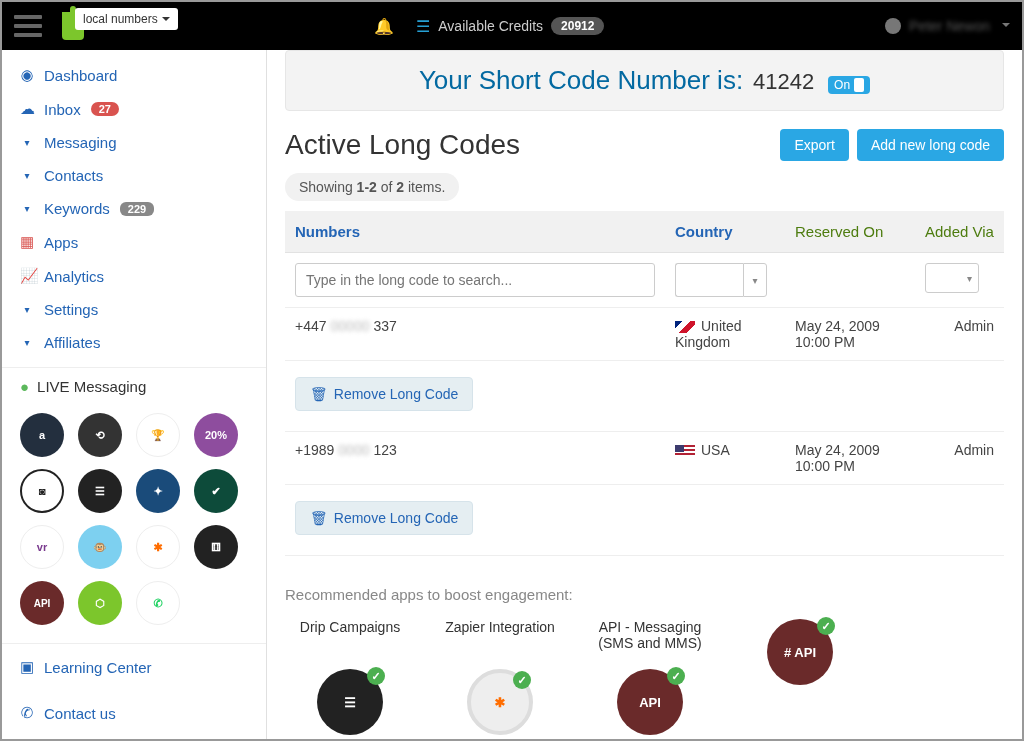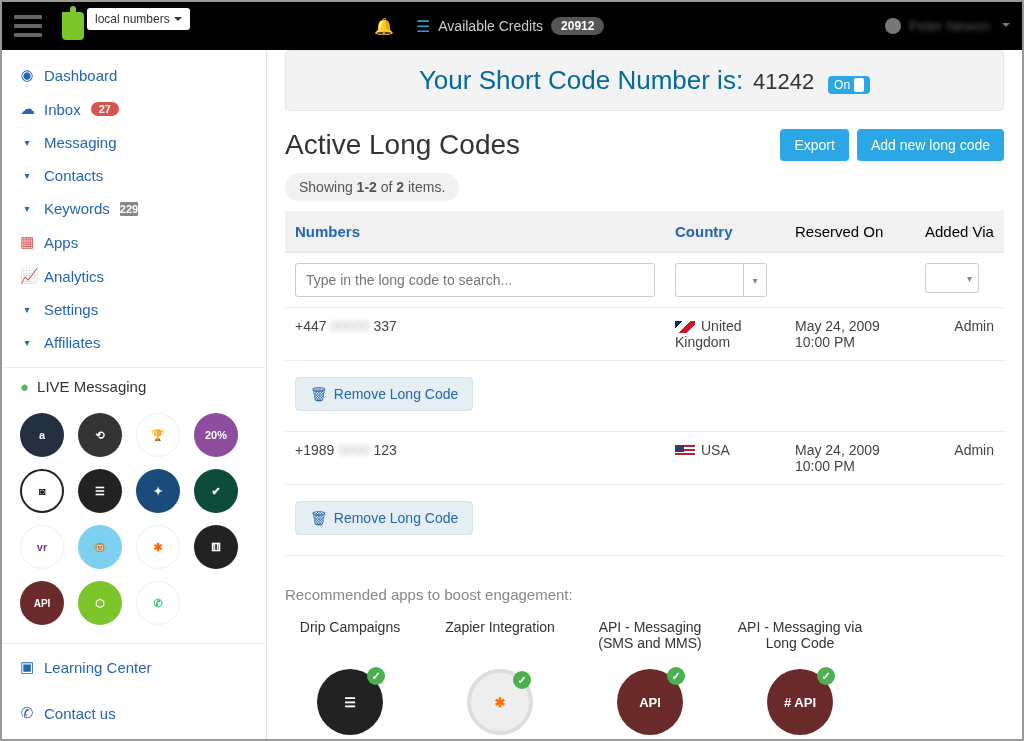--- a/index.html
+++ b/index.html
@@ -4,41 +4,41 @@
 <style>
 * { box-sizing: border-box; margin: 0; padding: 0; }
 body { font-family: -apple-system, "Helvetica Neue", Helvetica, Arial, sans-serif; font-size: 14px; color: #333; background: #fff; width: 1024px; height: 741px; overflow: hidden; border: 2px solid #999; }
 
 
 .topbar { height: 48px; background: #000; display: flex; align-items: center; padding: 0 12px; position: relative; }
 .hamburger { width: 28px; height: 22px; cursor: pointer; display: flex; flex-direction: column; justify-content: space-between; margin-right: 20px; }
 .hamburger span { display: block; height: 4px; background: #666; border-radius: 1px; }
 .logo { width: 22px; height: 28px; background: #7cc62c; border-radius: 0 4px 4px 4px; position: relative; }
 .logo::before { content:''; position:absolute; top:-6px; left:8px; width:6px; height:10px; background:#7cc62c; border-radius: 3px 3px 0 0; }
-.localnum { position: absolute; top: 6px; left: 85px; background: #fff; color: #333; font-size: 12px; padding: 4px 8px; border-radius: 3px; display: flex; align-items: center; gap:4px; }
+.localnum { position: absolute; top: 6px; left: 73px; background: #fff; color: #333; font-size: 12px; padding: 4px 8px; border-radius: 3px; display: flex; align-items: center; gap:4px; }
 .localnum::after { content: ''; border: 4px solid transparent; border-top-color: #333; margin-top:4px; }
 .top-center { display: flex; align-items: center; margin-left: 290px; gap: 22px; color: #ccc; }
 .bell { color:#26a0d4; font-size: 16px; }
 .db-icon { color:#26a0d4; font-size: 16px; }
 .credits-label { color: #ccc; font-size: 14px; }
 .credits-badge { background: #555; color: #fff; border-radius: 10px; padding: 2px 10px; font-size: 12px; font-weight: bold; }
 .top-right { margin-left: auto; display: flex; align-items: center; gap: 8px; color: #777; }
 .lock-icon { width:16px; height:16px; background:#777; border-radius:50%; display:inline-block; }
 .username-blur { color: #555; filter: blur(2px); }
 .caret-down::after { content:''; display:inline-block; border:4px solid transparent; border-top-color:#777; margin-left:4px; vertical-align:middle; }
 
 
 .layout { display: flex; height: calc(741px - 52px); }
 .sidebar { width: 265px; border-right: 1px solid #e0e0e0; background: #fff; overflow-y: auto; }
 .nav { padding: 8px 0; }
 .nav-item { display: flex; align-items: center; padding: 8px 18px; color: #2465b5; cursor: pointer; gap: 10px; font-size: 15px; }
 .nav-item .ic { width: 14px; text-align:center; color: #2465b5; }
 .nav-item .caret { font-size: 10px; }
 .badge-red { background: #d9534f; color: #fff; border-radius: 10px; padding: 1px 8px; font-size: 11px; font-weight:bold; }
-.badge-grey { background: #888; color: #fff; border-radius: 1px; padding: 1px 0; font-size: 11px; font-weight:bold; }
+.badge-grey { background: #888; color: #fff; border-radius: 6px; padding: 1px 8px; font-size: 11px; font-weight:bold; }
 .live-heading { padding: 10px 18px; display:flex; align-items:center; gap:8px; color: #333; font-size: 15px; border-top: 1px solid #eee; }
 .apps-grid { display: grid; grid-template-columns: repeat(4, 46px); gap: 12px; padding: 8px 18px 18px; }
 .app-circle { width: 44px; height: 44px; border-radius: 50%; display:flex; align-items:center; justify-content:center; font-size: 11px; color:#fff; font-weight:bold; }
 .sidebar-footer { border-top: 1px solid #eee; }
 .sidebar-footer .nav-item { padding: 14px 18px; }
 
 
 .main { flex: 1; padding: 0 18px 18px 18px; overflow-y: auto; }
 .shortcode-box { background: #f3f3f3; border: 1px solid #e6e6e6; border-radius: 4px; padding: 14px 10px; text-align: center; margin-bottom: 18px; }
 .shortcode-box .title { color: #0369a1; font-size: 26px; font-weight: 400; display:inline; }
@@ -49,21 +49,21 @@
 .page-header { display:flex; justify-content:space-between; align-items:center; margin-bottom: 12px; }
 .page-title { font-size: 28px; font-weight: 400; color: #333; }
 .header-actions { display:flex; gap:8px; }
 .btn { border:none; padding: 8px 14px; border-radius: 4px; font-size: 14px; cursor:pointer; }
 .btn-primary { background:#2aa7e4; color:#fff; }
 
 .showing-pill { display:inline-block; background:#f1f1f1; color:#555; padding: 6px 14px; border-radius: 16px; font-size: 14px; margin-bottom: 10px; }
 .showing-pill b { font-weight: bold; }
 
 table.codes { width: 100%; border-collapse: collapse; }
-table.codes thead th { background: #f1f1f1; text-align: left; padding: 12px 10px; font-weight: 500; font-size: 15px; color:#000000; border-bottom: 1px solid #e2e2e2; }
+table.codes thead th { background: #f1f1f1; text-align: left; padding: 12px 10px; font-weight: 500; font-size: 15px; color:#4d7c0f; border-bottom: 1px solid #e2e2e2; }
 table.codes thead th.link { color:#2465b5;font-weight:bold; }
 table.codes td { padding: 10px; vertical-align: top; color:#444; font-size: 14px; border-bottom: 1px solid #eee; }
 .filter-row td { padding: 10px; }
 .filter-input { width: 100%; padding: 8px 10px; border:1px solid #ccc; border-radius:3px; font-size: 14px; color:#888; }
 .select-wrap { display:flex; }
 .select-wrap .sel { width: 68px; height: 34px; border:1px solid #ccc; border-right:none; border-radius:3px 0 0 3px; background:#fff; }
 .select-wrap .arrow { width: 24px; height: 34px; border:1px solid #ccc; border-radius:0 3px 3px 0; background:#fff; display:flex; align-items:center; justify-content:center; color:#888; font-size:10px; }
 .mini-select { width: 54px; height: 30px; border:1px solid #ccc; border-radius:3px; background:#fff; display:flex; align-items:center; justify-content:flex-end; padding-right:6px; color:#888; font-size:10px; }
 
 .flag { display:inline-block; width:20px; height:12px; vertical-align:middle; margin-right:6px; background:#ccc; }
@@ -269,19 +269,18 @@
         </div>
         <div class="app-card">
           <div class="name">Zapier Integration</div>
           <div class="big-circle" style="background:#eee;color:#ff6d00;border:4px solid #ddd">✱<span class="check-badge">✓</span></div>
         </div>
         <div class="app-card">
           <div class="name">API - Messaging (SMS and MMS)</div>
           <div class="big-circle" style="background:#6a2a2a">API<span class="check-badge">✓</span></div>
         </div>
         <div class="app-card">
-          <div class="name">API - Messaging via Long Code</div>
           <div class="big-circle" style="background:#6a2a2a"># API<span class="check-badge">✓</span></div>
         </div>
       </div>
     </div>
   </div>
 </div>
 
 </body></html>

